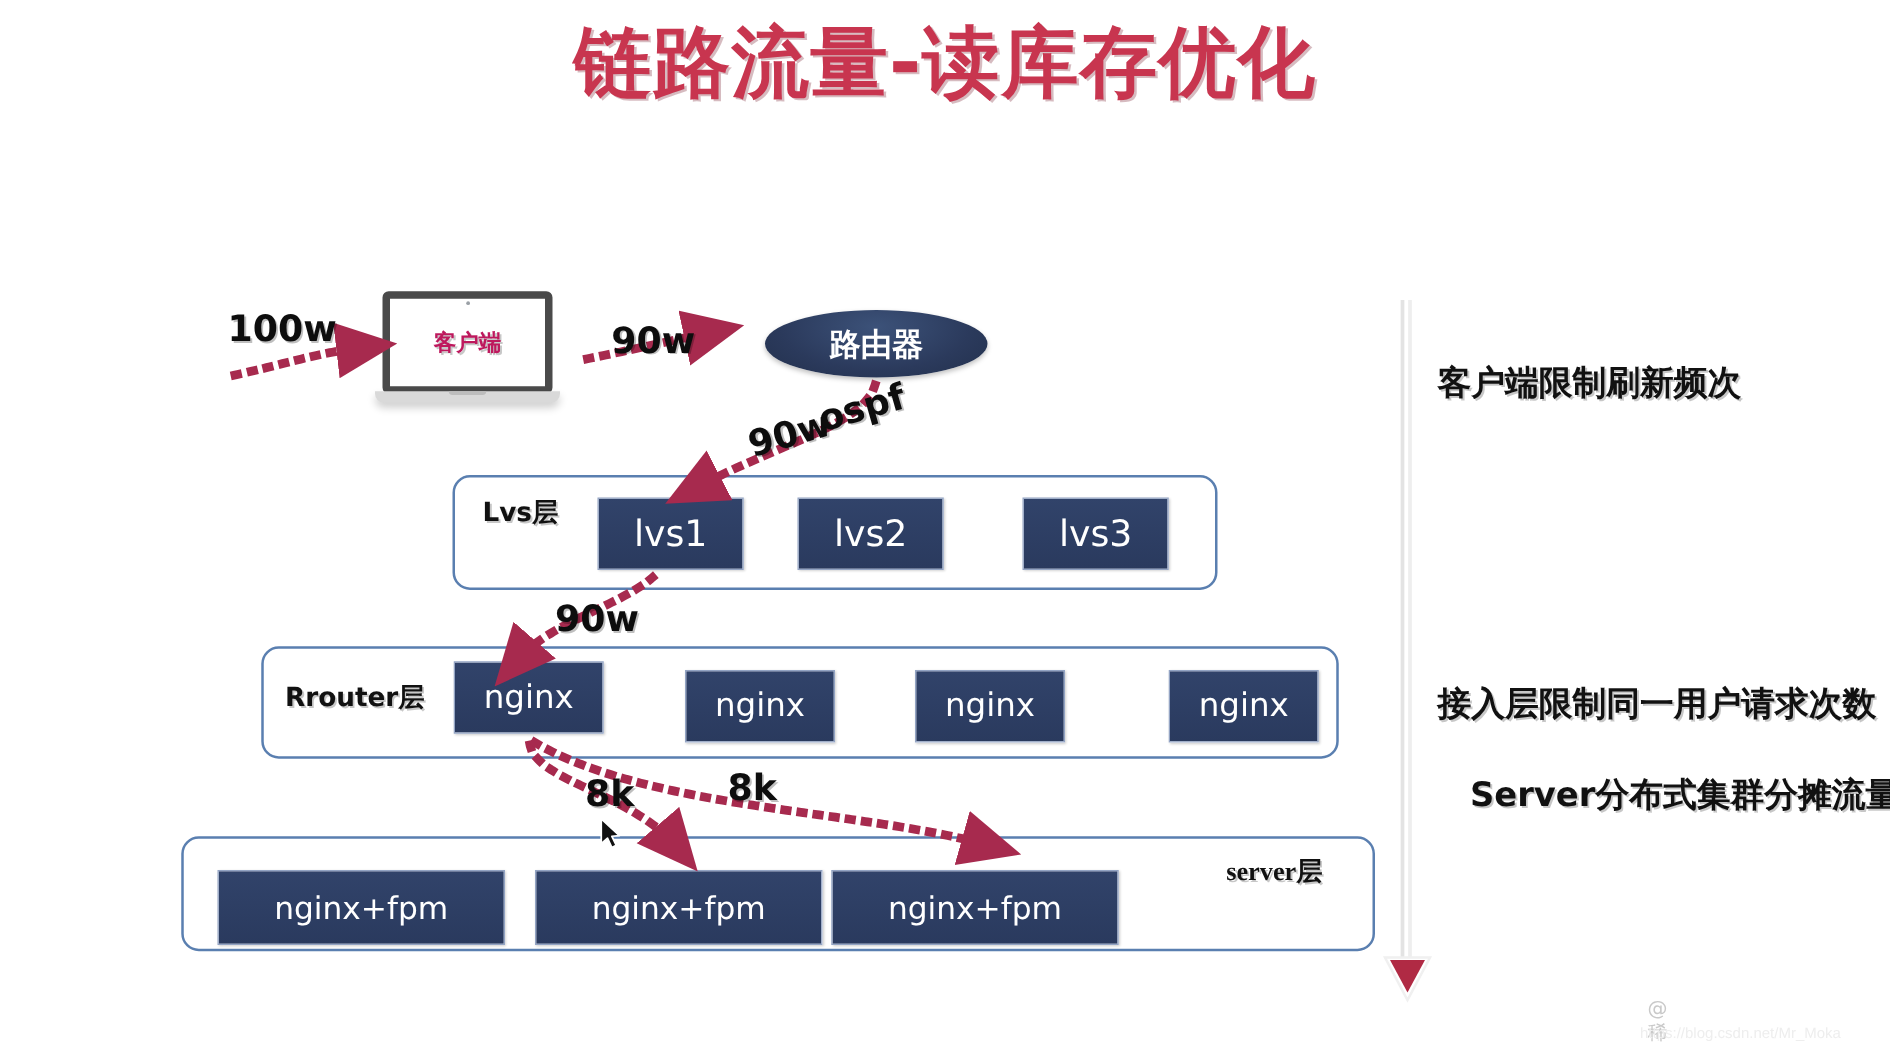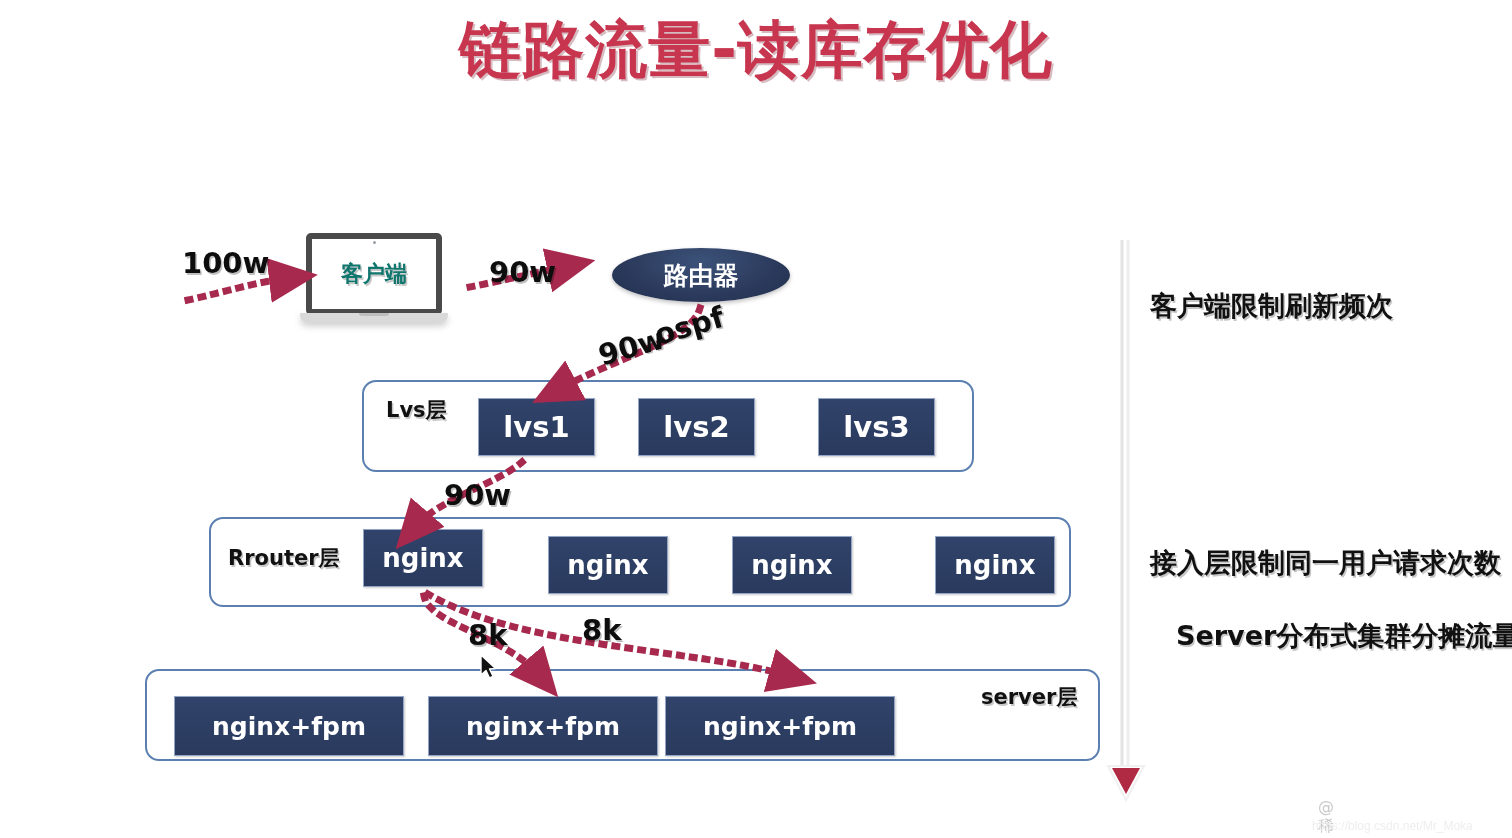--- a/index.html
+++ b/index.html
@@ -40,21 +40,21 @@
     border-radius: 0 0 7px 7px;
     box-shadow: 0 4px 7px rgba(0,0,0,.20);
   }
   .laptop-base:after{
     content:""; position:absolute; left:50%; top:0; width:30px; height:3px;
     margin-left:-15px; background:#bdbdbd; border-radius:0 0 3px 3px;
   }
   .laptop-label {
     position: absolute; left: 6px; top: 0; width: 136px; height: 82px;
     display: flex; align-items: center; justify-content: center;
-    font-size: 22px; font-weight: bold; color: #0f766e;
+    font-size: 18px; font-weight: bold; color: #be185d;
     font-family: "DejaVu Sans", "Liberation Sans", sans-serif;
     text-shadow: 1.5px 1.5px 0 rgba(0,0,0,.22);
   }
 
   
   .router {
     position: absolute; left: 612px; top: 248px; width: 178px; height: 54px;
     border-radius: 50%;
     background: radial-gradient(ellipse at 50% 25%, #3c5279 0%, #2b3a5c 60%, #22304c 100%);
     display: flex; align-items: center; justify-content: center;
@@ -80,29 +80,29 @@
   .layer-title {
     position: absolute;
     font-size: 21px; font-weight: bold; color: #111;
     font-family: "DejaVu Sans", "Liberation Sans", sans-serif;
     text-shadow: 1.5px 1.5px 0 rgba(0,0,0,.22);
     white-space: nowrap;
     text-align: center;
   }
   #title-lvs     { left: 386px; top: 396px; }
   #title-rrouter { left: 228px; top: 544px; }
-  #title-server  { left: 981px; top: 683px; }
+  #title-server  { left: 981px; top: 683px; font-family: Liberation Serif, serif; }
 
   
   .node {
     position: absolute;
     background: linear-gradient(180deg, #31436a 0%, #2a3a5e 100%);
     border: 1px solid #93a4c4;
     display: flex; align-items: center; justify-content: center;
-    color: #ffffff; font-weight: bold;
+    color: #ffffff; font-weight: normal;
     font-family: "DejaVu Sans", "Liberation Sans", sans-serif;
     box-shadow: 1px 1px 2px rgba(0,0,0,.20);
   }
   .node-lvs   { width: 117px; height: 58px; top: 398px; font-size: 29px; }
   .node-ngx   { width: 120px; height: 58px; top: 536px; font-size: 26px; text-align: center; }
   .node-ngx.first { top: 529px; }
   .node-fpm   { width: 230px; height: 60px; top: 696px; font-size: 25px; }
 
   
   .flow-label {

